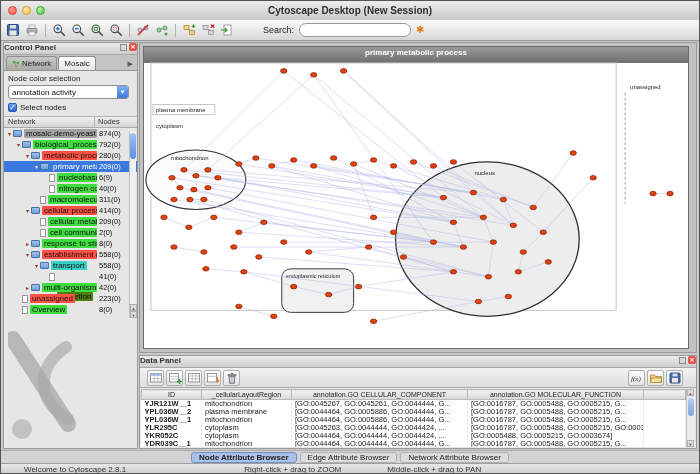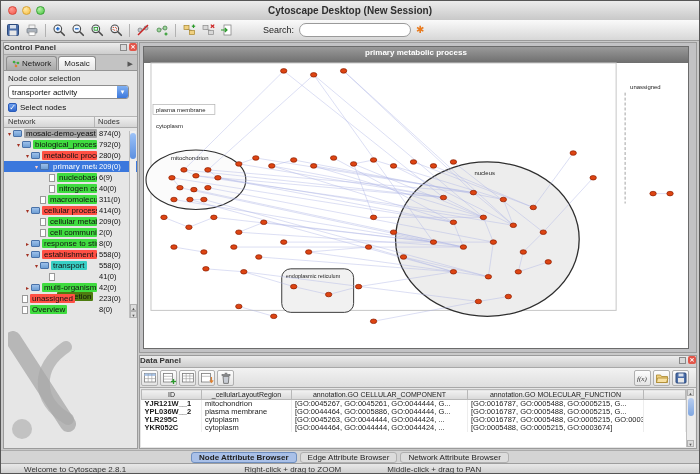--- a/index.html
+++ b/index.html
@@ -55,21 +55,21 @@
   .tree-scrollbar .thumb{position:absolute;top:2px;left:0;width:6px;height:26px;border-radius:3px;background:linear-gradient(#9cc2f7,#5b8fe0);}
   .sb-arrow{position:absolute;left:0;width:7px;height:7px;font-size:4px;line-height:7px;text-align:center;color:#555;background:#dcdcdc;border:1px solid #b0b0b0;}
   .watermark{position:absolute;left:4px;bottom:4px;}
   
   .right-col{position:absolute;left:138px;top:1px;right:2px;height:407px;}
   .desktop{position:absolute;top:0;left:0;right:0;height:311px;background:#c2c2c4;border:1px solid #9b9b9b;}
   .netview{position:absolute;left:3px;top:3px;right:7px;bottom:3px;border:1px solid #6b6b6b;background:#fff;overflow:hidden;}
   .netview-title{height:16px;background:linear-gradient(#9a9a9a,#6e6e6e);color:#fff;font-size:8px;font-weight:bold;text-align:center;line-height:12px;}
   .netcanvas{position:absolute;top:12px;left:0;width:100%;height:calc(100% - 12px);display:block;}
   .data-panel{position:absolute;top:313px;left:0;right:0;bottom:0;background:#e6e6e6;border:1px solid #9b9b9b;overflow:hidden;}
-  .dp-toolbar{height:20px;border-bottom:1px solid #a8a8a8;background:linear-gradient(#f2f2f2,#dedede);display:flex;align-items:center;gap:2px;padding:0 1px;}
+  .dp-toolbar{height:20px;border-bottom:1px solid #a8a8a8;background:linear-gradient(#f2f2f2,#dedede);display:flex;align-items:center;gap:2px;padding:0 7px;}
   .dpb{width:17px;height:16px;border:1px solid #b0b0b0;border-radius:2px;background:linear-gradient(#fdfdfd,#e4e4e4);display:flex;align-items:center;justify-content:center;padding:0;cursor:default;}
   .dp-right{margin-left:auto;display:flex;gap:2px;margin-right:6px;}
   .dp-tablewrap{position:absolute;top:33px;left:1px;right:10px;bottom:1px;background:#fff;overflow:hidden;}
   .attr-table{width:100%;border-collapse:collapse;table-layout:fixed;}
   .attr-table th{height:10px;font-size:7px;font-weight:normal;color:#222;background:linear-gradient(#f2f2f2,#d8d8d8);border:1px solid #b8b8b8;padding:0 2px;overflow:hidden;white-space:nowrap;}
   .attr-table td{height:8px;line-height:8px;font-size:7.5px;color:#1a1a1a;padding:0 3px;border-right:1px solid #ededed;white-space:nowrap;overflow:hidden;}
   .attr-table td.c-id{font-weight:bold;}
   .dp-scroll{position:absolute;top:33px;right:1px;width:9px;bottom:1px;background:#ececec;border-left:1px solid #c0c0c0;}
   .dp-scroll .thumb{position:absolute;top:9px;left:1px;width:6px;height:18px;border-radius:3px;background:linear-gradient(#b8cdf0,#7fa6e0);}
   
@@ -208,21 +208,21 @@
             </svg>
             <span>Network</span>
           </div>
           <div class="cp-tab active">
             <span>Mosaic</span>
           </div>
         </div>
       <div class="cp-group">
         <div class="cp-group-label">Node color selection</div>
         <div class="combo">
-          <span class="combo-value">transporter activity</span>
+          <span class="combo-value">annotation activity</span>
           <span class="combo-arrow">▾</span>
         </div>
         <div class="checkrow">
           <span class="checkbox"><span>✓</span></span>
           <span class="check-label">Select nodes</span>
         </div>
       </div>
       <div class="tree-header">
         <span class="th-net">Network</span>
         <span class="th-nodes">Nodes</span>
@@ -624,33 +624,47 @@
                   <td></td>
                 </tr>
                 <tr>
                   <td class="c-id">YPL036W__2</td>
                   <td>plasma membrane</td>
                   <td>[GO:0044464, GO:0005886, GO:0044444, G...</td>
                   <td>[GO:0016787, GO:0005488, GO:0005215, G...</td>
                   <td></td>
                 </tr>
                 <tr>
+                  <td class="c-id">YPL036W__1</td>
+                  <td>mitochondrion</td>
+                  <td>[GO:0044464, GO:0005886, GO:0044444, G...</td>
+                  <td>[GO:0016787, GO:0005488, GO:0005215, G...</td>
+                  <td></td>
+                </tr>
+                <tr>
                   <td class="c-id">YLR295C</td>
                   <td>cytoplasm</td>
                   <td>[GO:0045263, GO:0044444, GO:0044424, ...</td>
                   <td>[GO:0016787, GO:0005488, GO:0005215, GO:0003824, G...</td>
                   <td></td>
                 </tr>
                 <tr>
                   <td class="c-id">YKR052C</td>
                   <td>cytoplasm</td>
                   <td>[GO:0044464, GO:0044444, GO:0044424, ...</td>
                   <td>[GO:0005488, GO:0005215, GO:0003674]</td>
                   <td></td>
                 </tr>
+                <tr>
+                  <td class="c-id">YDR039C__1</td>
+                  <td>mitochondrion</td>
+                  <td>[GO:0044464, GO:0044444, GO:0044444, G...</td>
+                  <td>[GO:0016787, GO:0005488, GO:0005215, G...</td>
+                  <td></td>
+                </tr>
               </tbody>
           </table>
         </div>
         <div class="dp-scroll">
           <span class="sb-arrow" style="top:0;">▲</span>
           <span class="thumb"></span>
           <span class="sb-arrow" style="bottom:0;">▼</span>
         </div>
       </div>
     </div>

